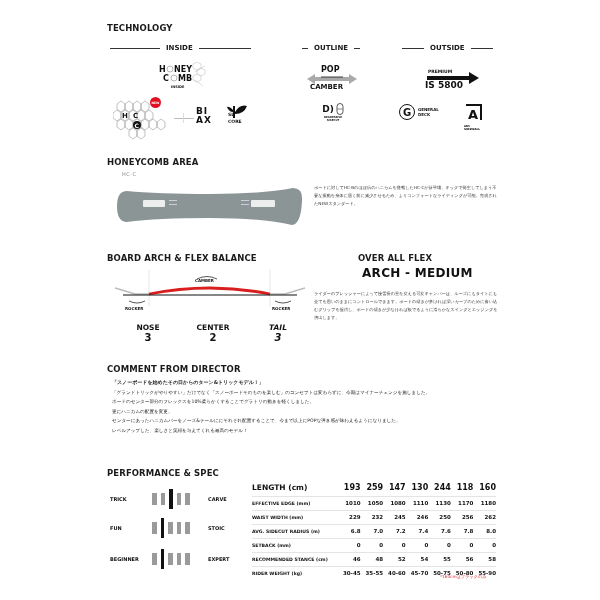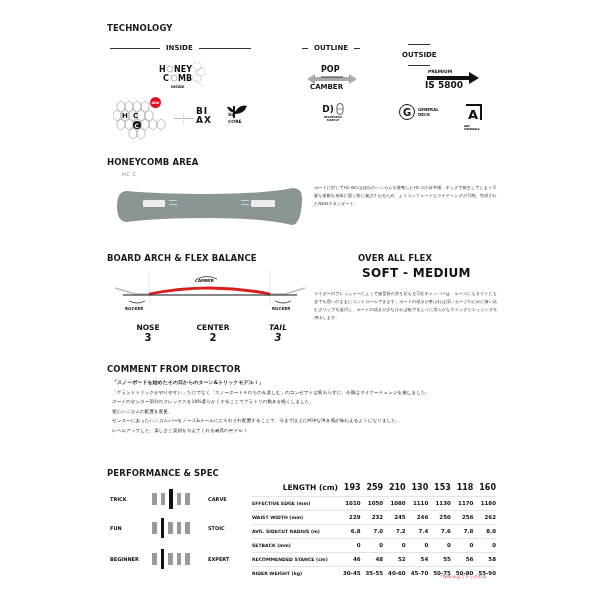--- a/index.html
+++ b/index.html
@@ -15,42 +15,42 @@
   .flex-num { font-weight: 700; font-size: 10px; display: block; }
   .perf-row { position: absolute; left: 110px; width: 140px; height: 20px; display: flex; align-items: center; font-weight: 700; font-size: 5px; }
   .perf-left { width: 42px; }
   .perf-bars { display: flex; gap: 4px; align-items: center; width: 46px; }
   .bar { width: 4.5px; height: 12px; background: #9a9a9a; }
   .bar.active { width: 3.5px; height: 20px; background: #111; }
   .perf-right { margin-left: 10px; }
   table.spec { position: absolute; left: 252px; top: 480px; border-collapse: collapse; width: 244px; }
   table.spec td { font-size: 5.5px; font-weight: 700; text-align: right; padding: 0; height: 14px; }
   table.spec td:first-child { text-align: left; font-size: 4.6px; width: 86px; }
-  table.spec tr.head td { font-size: 8px; height: 16px; text-align: right; }
+  table.spec tr.head td { font-size: 8px; height: 16px; }
   table.spec tr.head td:first-child { font-size: 7.5px; }
   table.spec tr.sep td { border-top: 0.5px solid #e4e4e4; }
 </style>
 </head>
 <body>
 
 <div class="abs h2" style="left:107px;top:23px;">TECHNOLOGY</div>
 
 <div class="abs sub" style="left:110px;top:44px;">
   <span class="line" style="width:50px;"></span>
   <span>INSIDE</span>
   <span class="line" style="width:52px;"></span>
 </div>
 
 <div class="abs sub" style="left:302px;top:44px;">
   <span class="line" style="width:6px;"></span>
   <span>OUTLINE</span>
   <span class="line" style="width:6px;"></span>
 </div>
 
-<div class="abs sub" style="left:402px;top:44px;flex-direction:column;">
+<div class="abs sub" style="left:402px;top:44px;">
   <span class="line" style="width:22px;"></span>
   <span>OUTSIDE</span>
   <span class="line" style="width:22px;"></span>
 </div>
 
 <div class="abs" style="left:157px;top:62px;width:50px;height:30px;">
   <svg width="50" height="30" viewBox="0 0 50 30">
     <g fill="none" stroke="#bbb" stroke-width="0.5">
       <polygon points="36,2 40,0 44,2 44,6 40,8 36,6"></polygon>
         <polygon points="40,8 44,6 48,8 48,12 44,14 40,12"></polygon>
@@ -206,21 +206,21 @@
 <div class="abs flex-label" style="left:195px;top:323px;width:36px;">
   <span>CENTER</span>
   <span class="flex-num">2</span>
 </div>
 <div class="abs flex-label" style="left:265px;top:323px;width:26px;font-style:italic;">
   <span>TAIL</span>
   <span class="flex-num">3</span>
 </div>
 
 <div class="abs h2" style="left:358px;top:253px;">OVER ALL FLEX</div>
-<div class="abs" style="left:362px;top:266px;font-weight:700;font-size:12px;letter-spacing:0.3px;">SOFT - MEDIUM</div>
+<div class="abs" style="left:362px;top:266px;font-weight:700;font-size:12px;letter-spacing:0.3px;">ARCH - MEDIUM</div>
 <div class="abs small-jp" style="left:314px;top:290px;width:184px;">ライダーのプレッシャーによって接雪長の量を変える可変キャンバーは、ルーズにもタイトにも全てを思いのままにコントロールできます。ボードの傾きが多ければ深いカーブのために食い込むグリップを提供し、ボードの傾きが少なければ板でるように滑らかなスイングとエッジングを演出します。</div>
 
 <div class="abs h2" style="left:107px;top:364px;">COMMENT FROM DIRECTOR</div>
 <div class="abs" style="left:112px;top:378px;width:390px;">
   <div class="jp bold">「スノーボードを始めたその日からのターン&amp;トリックモデル！」</div>
   <div class="jp">「グランドトリックがやりやすい」だけでなく「スノーボードそのものを楽しむ」のコンセプトは変わらずに、今期はマイナーチェンジを施しました。</div>
   <div class="jp">ボードのセンター部分のフレックスを10%柔らかくすることでグラトリの動きを軽くしました。</div>
   <div class="jp">更にハニカムの配置を変更。</div>
   <div class="jp">センターにあったハニカムバーをノーズ&amp;テールににそれぞれ配置することで、今まで以上にPOPな弾き感が味わえるようになりました。</div>
   <div class="jp">レベルアップした、楽しさと笑顔を与えてくれる最高のモデル！</div>
@@ -261,23 +261,23 @@
   </span>
   <span class="perf-right">EXPERT</span>
 </div>
 
 <table class="spec">
   <tbody>
       <tr class="head">
     <td>LENGTH (cm)</td>
     <td>193</td>
     <td>259</td>
-    <td>210</td>
+    <td>147</td>
     <td>130</td>
-    <td>153</td>
+    <td>244</td>
     <td>118</td>
     <td>160</td>
   </tr>
   <tr class="sep">
     <td>EFFECTIVE EDGE (mm)</td>
     <td>1010</td>
         <td>1050</td>
         <td>1080</td>
         <td>1110</td>
         <td>1130</td>

